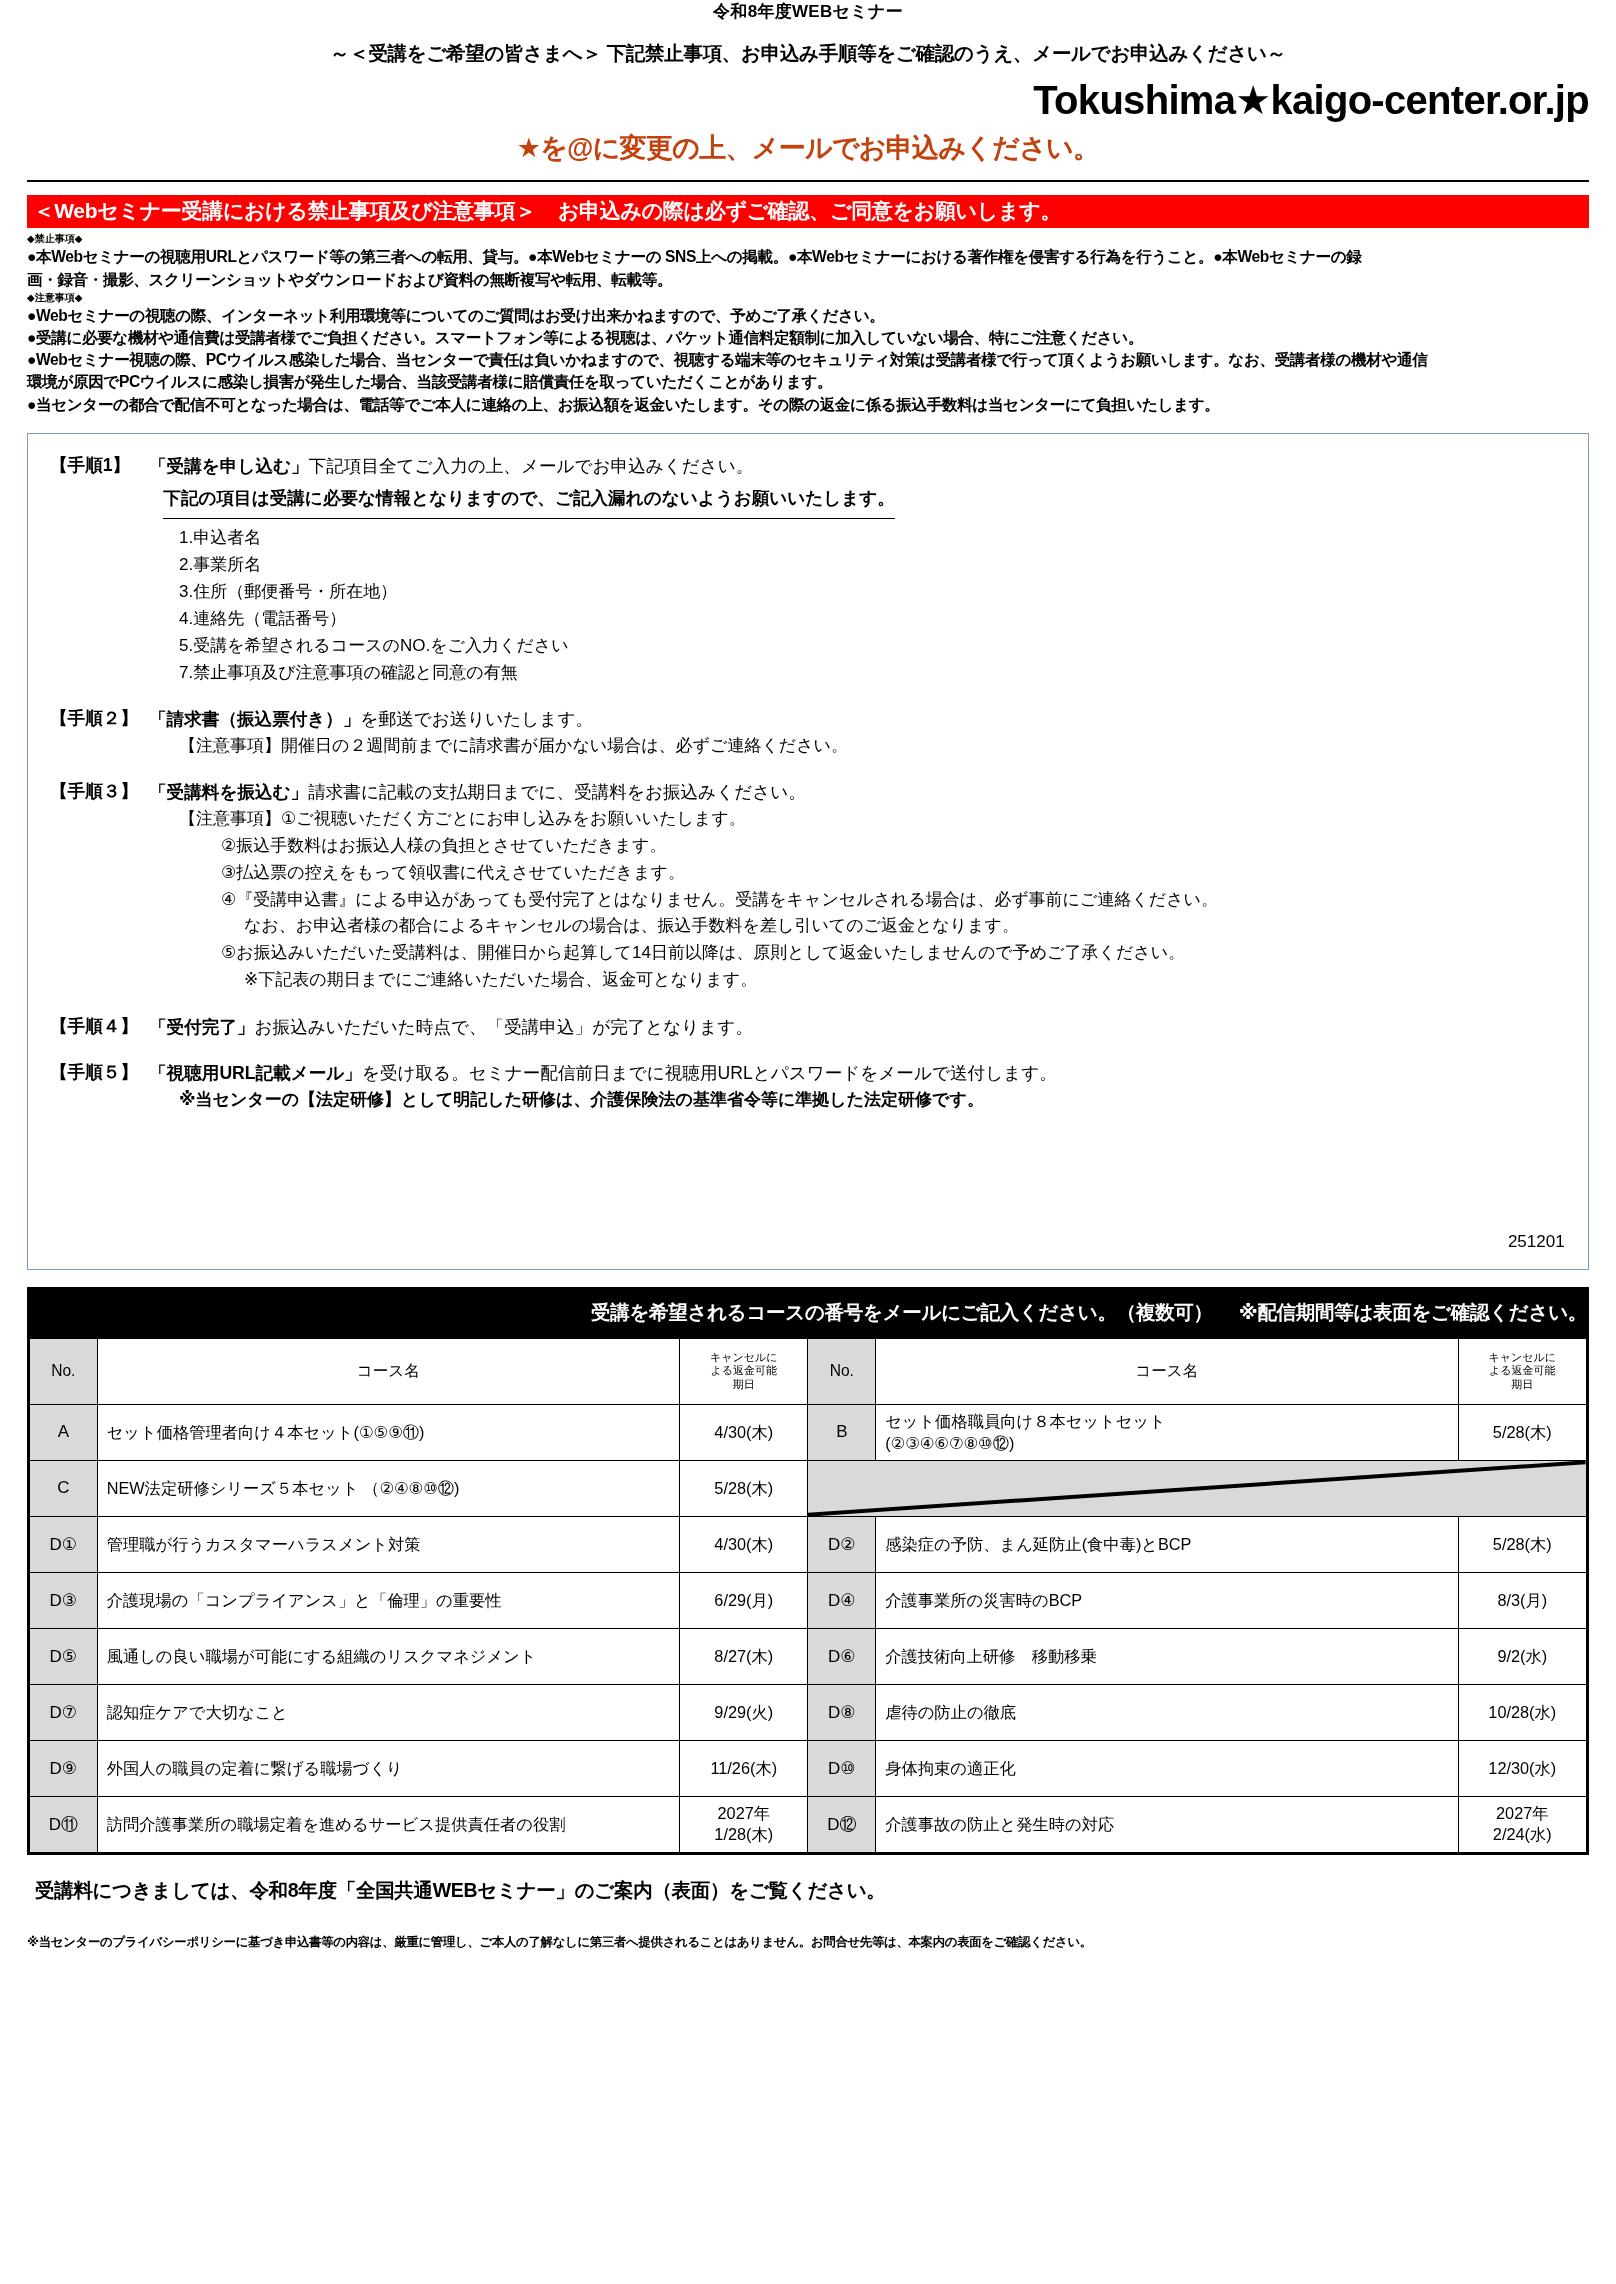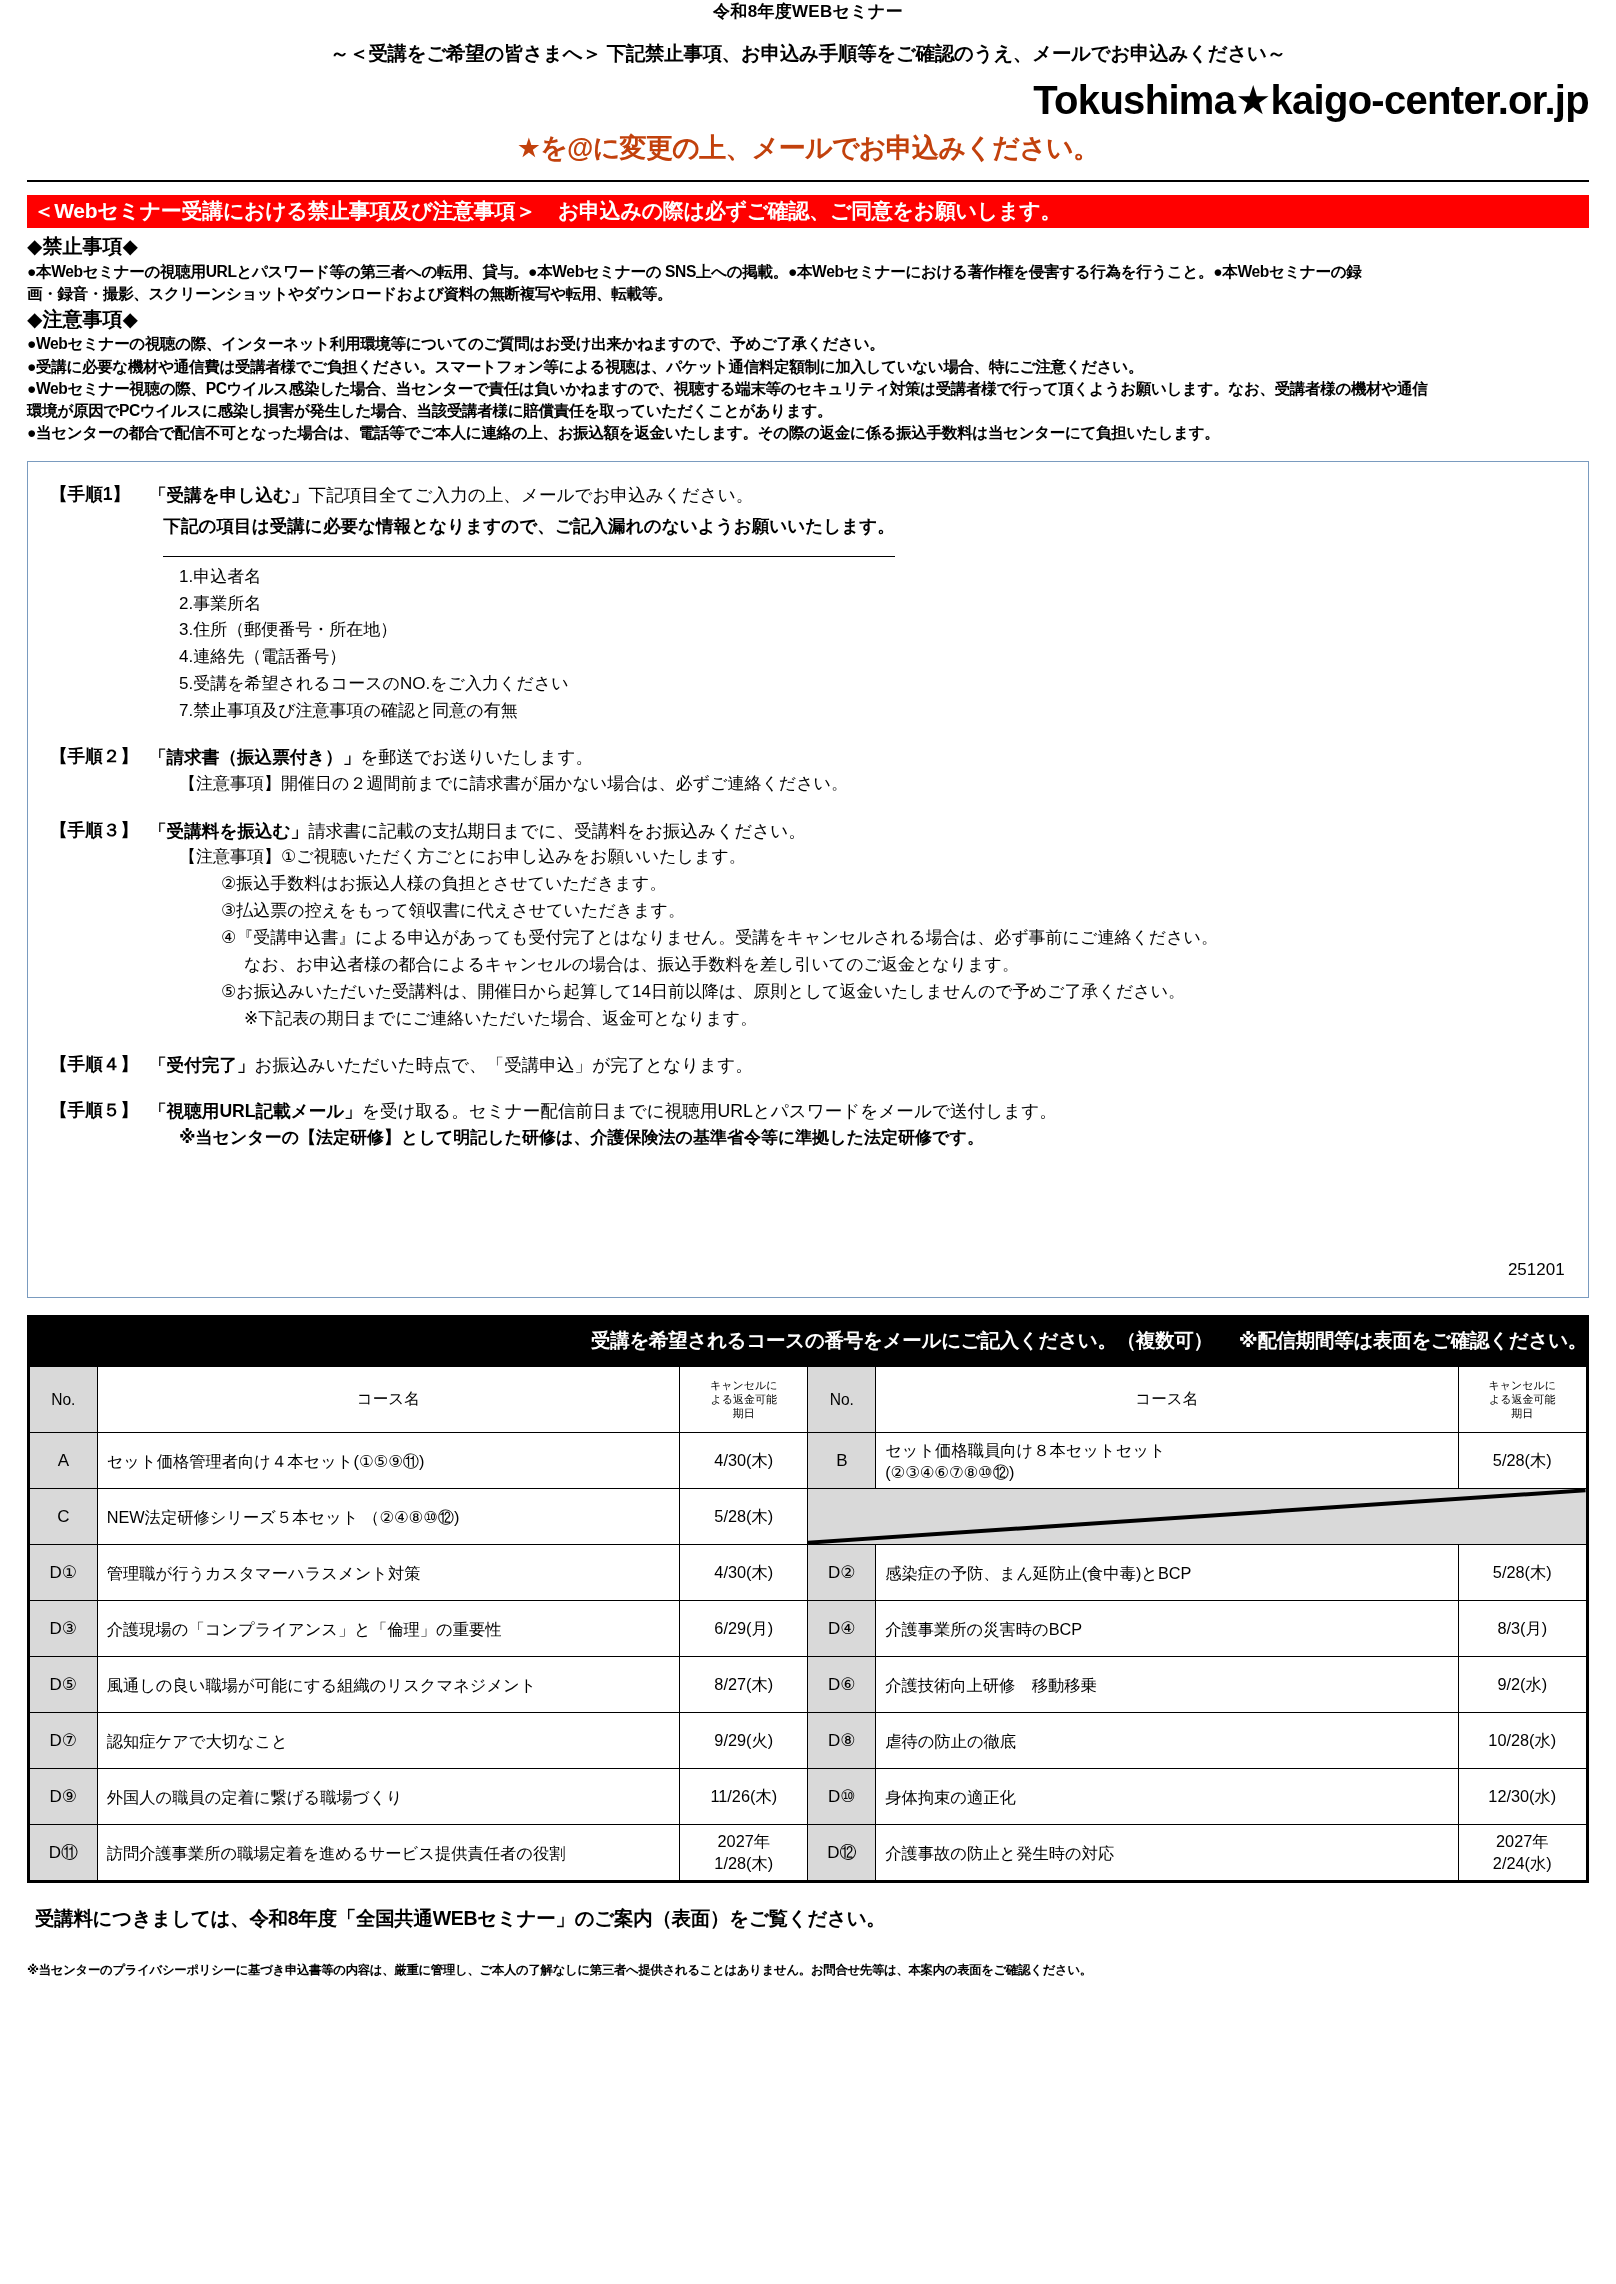--- a/index.html
+++ b/index.html
@@ -20,33 +20,33 @@
 
   
   .banner{
     background:#ff0000;color:#fff;font-weight:bold;font-size:21px;
     margin-top:13px;padding:3.9px 6.5px 5.2px 6.5px;line-height:1.15;letter-spacing:-0.3px;
     white-space:nowrap;
   }
   .banner .gap{display:inline-block;width:22px;}
 
   .notes{margin-top:3.9px;}
-  .notes .head{font-size:20px;font-weight:bold;line-height:1.42;}
+  .notes .head{font-size:10px;font-weight:bold;line-height:1.42;}
   .notes .ln{font-size:15.6px;font-weight:bold;line-height:1.42;letter-spacing:-0.4px;}
 
   
   .steps{
     border:1.3px solid #7a9bbf;margin-top:17px;padding:19.5px 22px 22px 22px;
     position:relative;min-height:837px;box-sizing:border-box;
   }
   .step{display:flex;align-items:flex-start;margin-bottom:2.6px;}
   .step .tag{flex:0 0 auto;font-size:17.6px;font-weight:bold;width:99px;white-space:nowrap;}
   .step .body{flex:1 1 auto;font-size:17.6px;line-height:1.52;}
   .step .body b{font-weight:bold;}
-  .ul{display:inline-block;border-bottom:1.3px solid #000;font-weight:bold;padding-bottom:16px;}
+  .ul{display:inline-block;border-bottom:1.3px solid #000;font-weight:bold;padding-bottom:6px;}
   .sub{font-size:17px;line-height:1.58;margin-left:30px;}
   .sub2{font-size:17px;line-height:1.58;margin-left:72px;}
   .sub3{font-size:17px;line-height:1.58;margin-left:95px;}
   .spacer{height:17px;}
   .code{position:absolute;right:23.4px;bottom:17px;font-size:17px;}
 
   
   .tablewrap{margin-top:17px;border:2.6px solid #000;}
   .tblhead{
     background:#000;color:#fff;text-align:right;font-weight:bold;font-size:19.5px;

